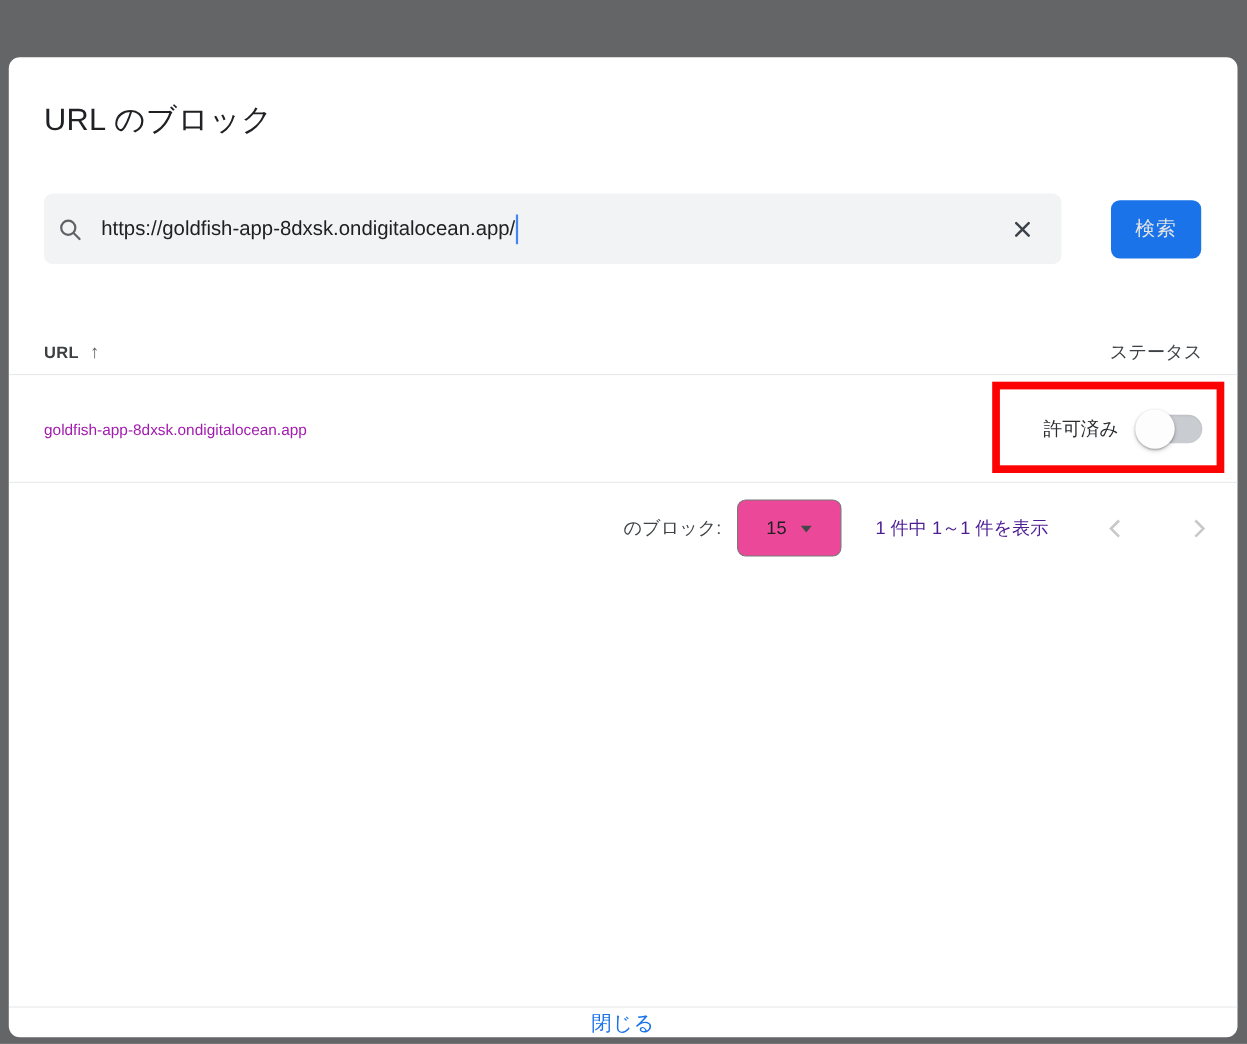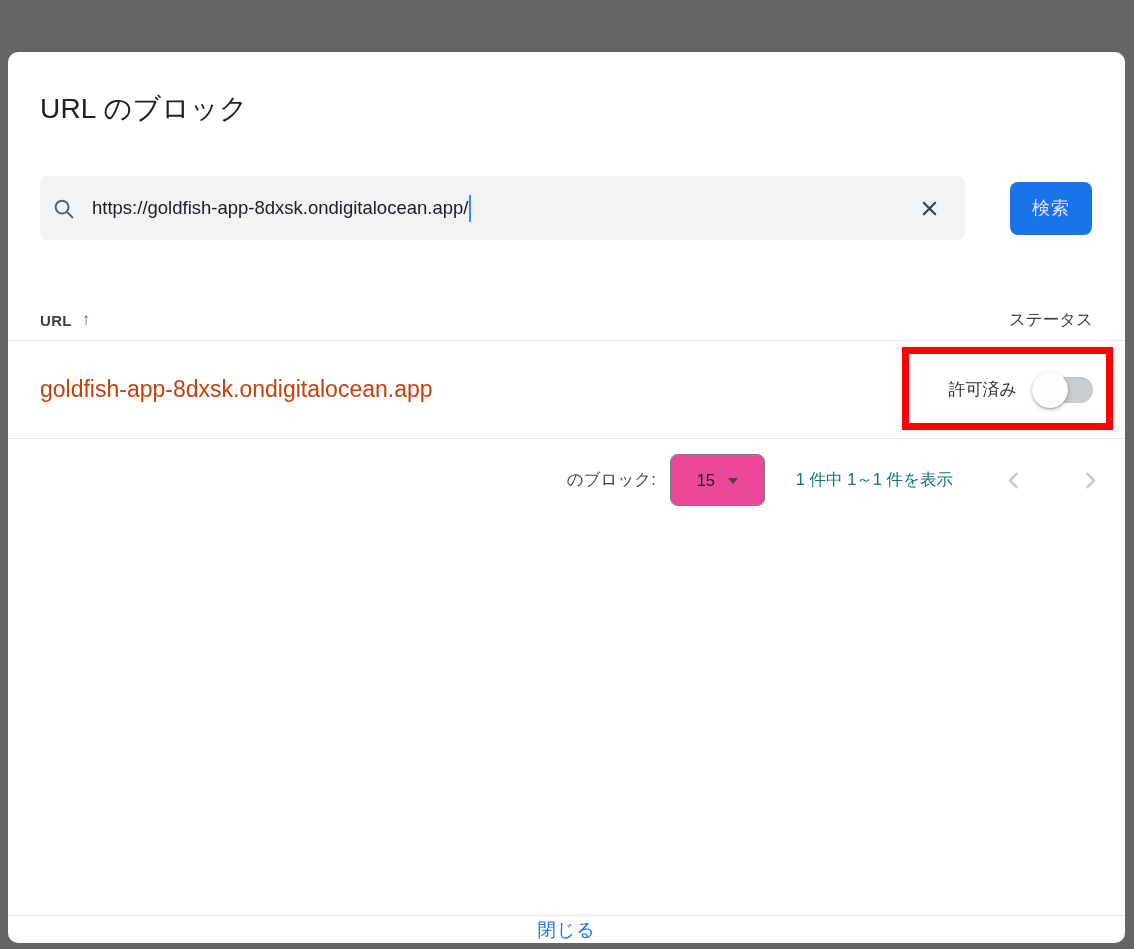--- a/index.html
+++ b/index.html
@@ -57,21 +57,21 @@
     display:flex; align-items:center; gap:10px; cursor:pointer;
   }
   .sort-arrow { font-size:17px; font-weight:400; color:#5f6368; }
   .th-status { font-size:16.5px; font-weight:400; color:#3c4043; }
   
   .trow {
     position:absolute; left:0; right:0; top:289px; height:98px;
     display:flex; align-items:center; justify-content:space-between;
     padding:0 32px; border-bottom:1px solid #e7e9eb;
   }
-  .row-url { font-size:23px; color:#c2410c; }
+  .row-url { font-size:14px; color:#a21caf; }
   .status-cell { display:flex; align-items:center; gap:18px; }
   .status-label { font-size:17px; color:#2b2e31; }
   .toggle {
     position:relative; width:58px; height:26px; border-radius:13px;
     background:#c9ccd1; cursor:pointer; box-shadow:inset 0 1px 2px rgba(0,0,0,0.08);
   }
   .toggle .knob {
     position:absolute; left:-3px; top:-5px; width:36px; height:36px;
     border-radius:50%; background:#fdfdfd;
     box-shadow:0 1px 2px rgba(0,0,0,0.3), 0 2px 5px rgba(0,0,0,0.15);
@@ -92,21 +92,21 @@
     border:1px solid #77797c; border-radius:8px;
     display:flex; align-items:center; justify-content:center; gap:13px;
     cursor:pointer; background:#ec4899;
   }
   .rpp-value { font-size:16.5px; color:#202124; }
   .tri {
     width:0; height:0;
     border-left:5.5px solid transparent; border-right:5.5px solid transparent;
     border-top:6.5px solid #44474a; margin-top:2px;
   }
-  .range-text { margin-left:31px; font-size:16.5px; color:#0f766e; }
+  .range-text { margin-left:31px; font-size:16.5px; color:#4c1d95; }
   .page-chevron {
     background:none; border:none; padding:0; margin-left:48px;
     display:flex; align-items:center; cursor:default;
   }
   
   .footer {
     position:absolute; left:0; right:0; top:863px; bottom:0;
     border-top:1px solid #e7e9eb;
     display:flex; align-items:center; justify-content:center;
   }

